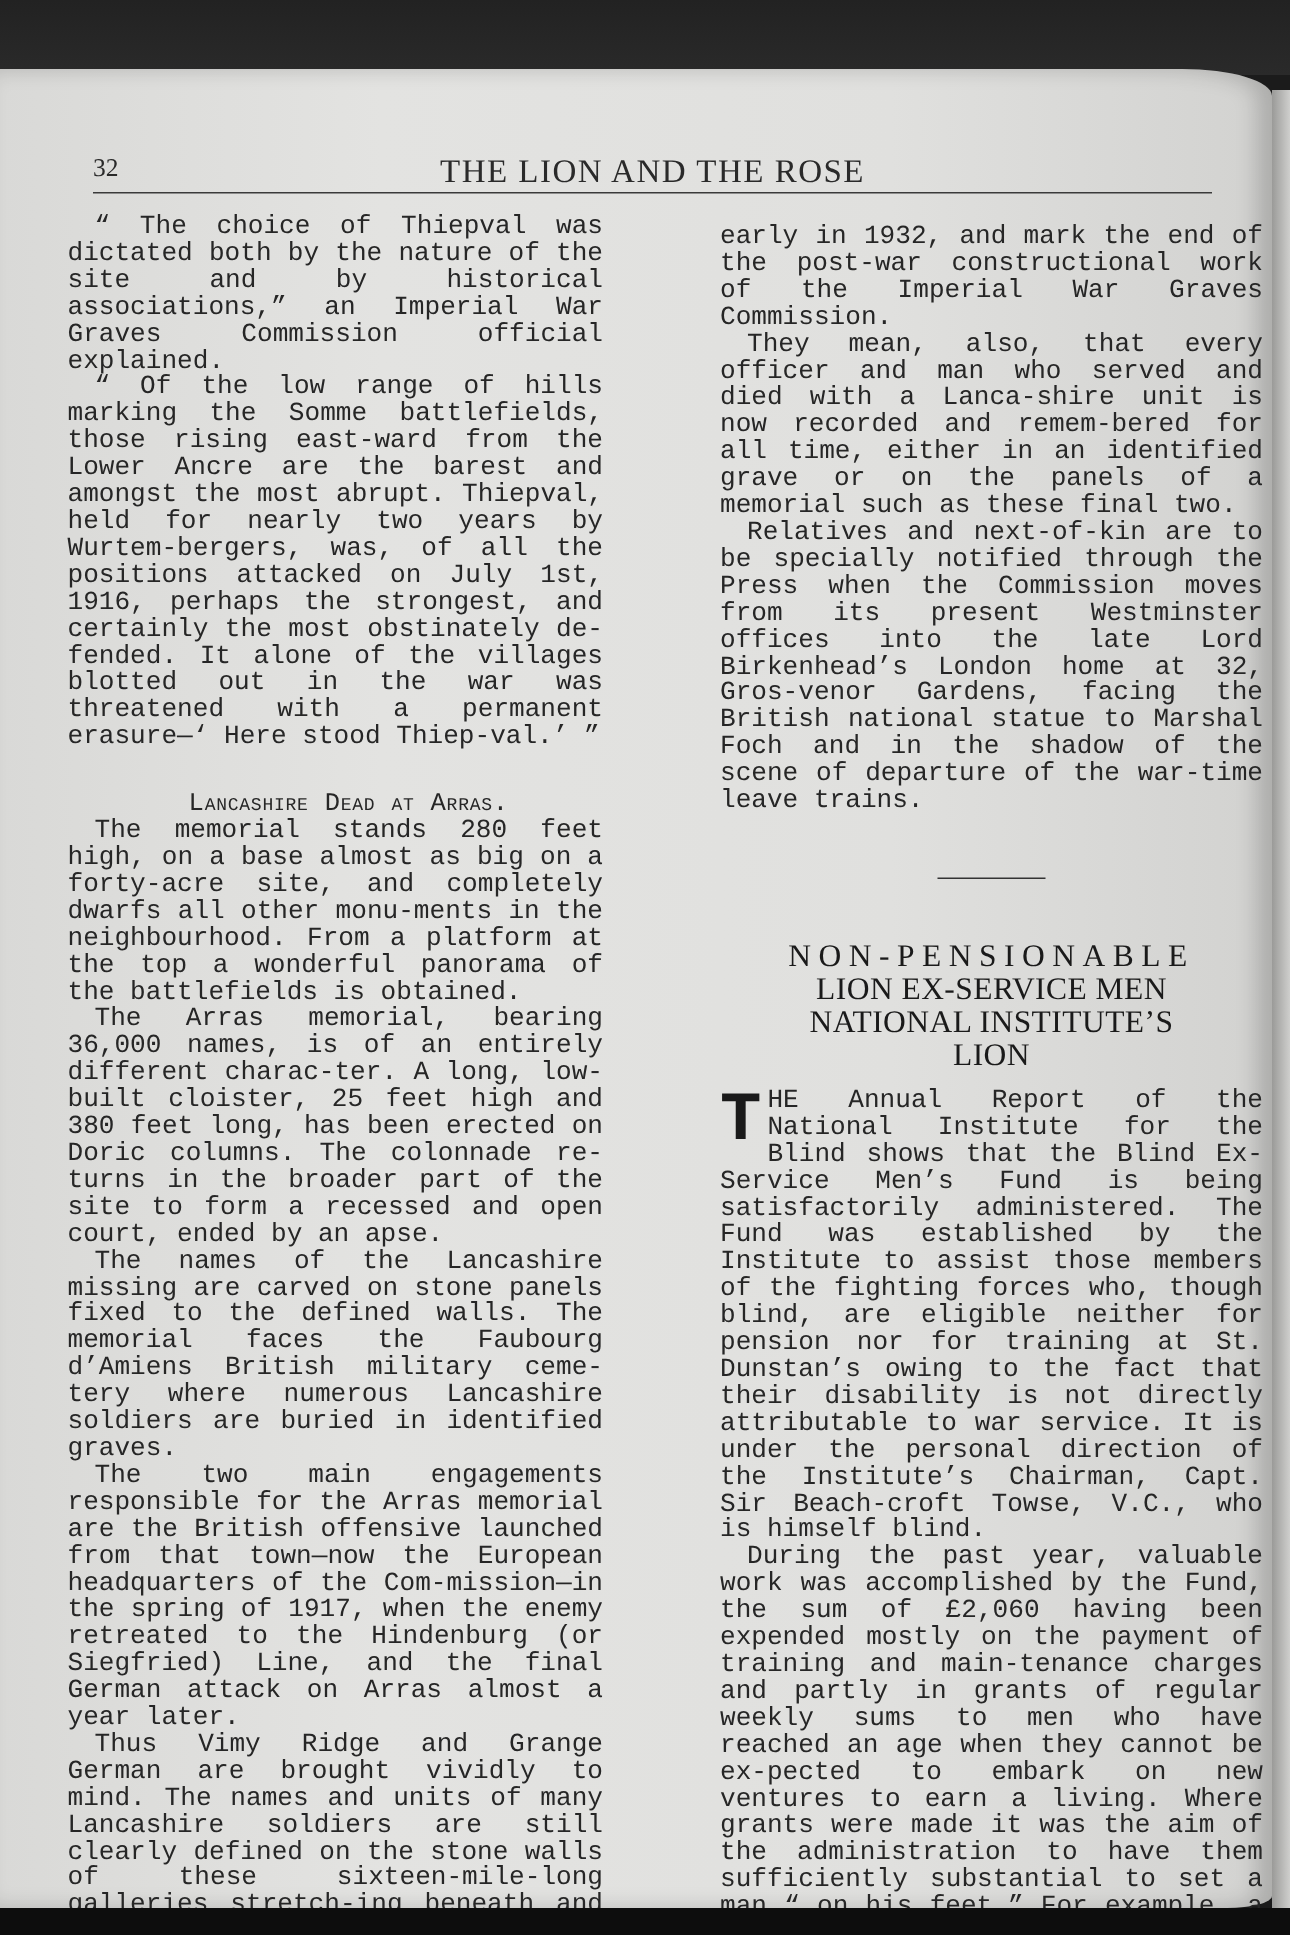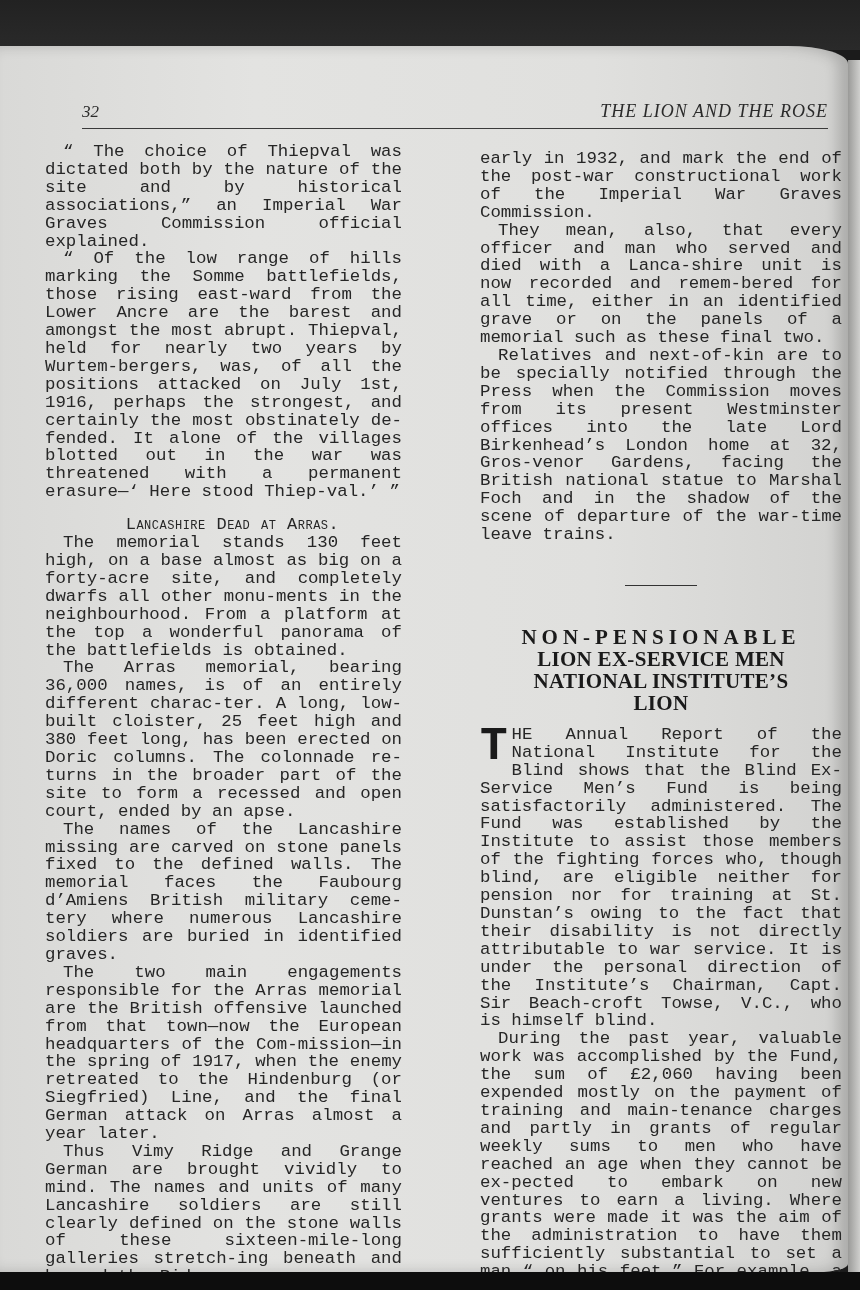--- a/index.html
+++ b/index.html
@@ -22,31 +22,30 @@
   }
   .page-edge {
     position: absolute; right: 0; top: 60px; width: 12px; height: 1220px;
     background: linear-gradient(90deg, #9a9a98, #cfcfcd);
   }
   .bottom-dark {
     position: absolute; left: 0; top: 1272px; width: 860px; height: 18px;
     background: #0d0d0d;
   }
   .header {
-    position: absolute; left: 82px; top: 100px; width: 746px; height: 28px;
+    position: absolute; left: 62px; top: 100px; width: 746px; height: 28px;
     border-bottom: 1.5px solid #3a3a3a;
-    font-style: italic;
   }
   .page-number {
     position: absolute; left: 0; top: 2px;
     font-family: "Liberation Serif", serif; font-size: 17px; color: #2a2a2a;
   }
   .running-title {
-    position: absolute; left: 0; right: 0; top: 1px; text-align: right;
-    font-family: "Liberation Serif", serif; font-size: 18px; letter-spacing: 1px; color: #2a2a2a;
+    position: absolute; left: 0; right: 0; top: 1px; text-align: center;
+    font-family: "Liberation Serif", serif; font-size: 22px; letter-spacing: 1px; color: #2a2a2a;
   }
   .col {
     position: absolute; top: 143px;
     font-family: "Liberation Serif", serif;
     font-size: 17.4px; line-height: 17.9px; color: #262626;
     text-align: justify; hyphens: manual;
   }
   .col-left { left: 45px; width: 357px; }
   .col-right { left: 480px; width: 362px; }
   .col p { margin: 0; text-indent: 18px; font-family: Liberation Mono, monospace; }
@@ -54,21 +53,21 @@
   .subhead {
     text-align: center; font-variant: small-caps; letter-spacing: 0.5px;
     margin: 0; font-size: 17px; line-height: 19px;
   }
   .rule-short {
     width: 72px; height: 0; border-top: 1.5px solid #333;
     margin: 41px auto 0 auto;
   }
   .article-title {
     margin: 40px 0 0 0; text-align: center;
-    font-family: "Liberation Serif", serif; font-weight: bold;
+    font-family: "Liberation Serif", serif; font-weight: normal;
     font-size: 21px; line-height: 22px; color: #1a1a1a; letter-spacing: 0.3px;
   }
   .article-title .line1 { letter-spacing: 5px; }
   .article-body { margin-top: 12px; }
   .dropcap {
     float: left; font-size: 46px; line-height: 38px; font-weight: bold;
     margin: 2px 4px 0 0; color: #1a1a1a;
   }
   .lead-first { text-indent: 0 !important; }
   .smallcaps-lead { font-variant: small-caps; }
@@ -81,22 +80,22 @@
 <div class="page">
 
   <div class="header" style="top:54px;">
     <span class="page-number">32</span>
     <span class="running-title">THE LION AND THE ROSE</span>
   </div>
 
   <div class="col col-left" style="top:97px;">
     <p>“ The choice of Thiepval was dictated both by the nature of the site and by historical associations,” an Imperial War Graves Commission official explained.</p>
     <p>“ Of the low range of hills marking the Somme battlefields, those rising east-ward from the Lower Ancre are the barest and amongst the most abrupt.  Thiepval, held for nearly two years by Wurtem-bergers, was, of all the positions attacked on July 1st, 1916, perhaps the strongest, and certainly the most obstinately de-fended.  It alone of the villages blotted out in the war was threatened with a permanent erasure—‘ Here stood Thiep-val.’ ”</p>
-    <p class="subhead" style="margin-top:14px;">Lancashire Dead at Arras.</p>
-    <p>The memorial stands 130 feet high, on a base almost as big on a forty-acre site, and completely dwarfs all other monu-ments in the neighbourhood.  From a platform at the top a wonderful panorama of the battlefields is obtained.</p>
+    <p class="subhead" style="margin-top:26px;">Lancashire Dead at Arras.</p>
+    <p>The memorial stands 280 feet high, on a base almost as big on a forty-acre site, and completely dwarfs all other monu-ments in the neighbourhood.  From a platform at the top a wonderful panorama of the battlefields is obtained.</p>
     <p>The Arras memorial, bearing 36,000 names, is of an entirely different charac-ter.  A long, low-built cloister, 25 feet high and 380 feet long, has been erected on Doric columns.  The colonnade re-turns in the broader part of the site to form a recessed and open court, ended by an apse.</p>
     <p>The names of the Lancashire missing are carved on stone panels fixed to the defined walls.  The memorial faces the Faubourg d’Amiens British military ceme-tery where numerous Lancashire soldiers are buried in identified graves.</p>
     <p>The two main engagements responsible for the Arras memorial are the British offensive launched from that town—now the European headquarters of the Com-mission—in the spring of 1917, when the enemy retreated to the Hindenburg (or Siegfried) Line, and the final German attack on Arras almost a year later.</p>
     <p>Thus Vimy Ridge and Grange German are brought vividly to mind.  The names and units of many Lancashire soldiers are still clearly defined on the stone walls of these sixteen-mile-long galleries stretch-ing beneath and beyond the Ridge.</p>
     <p>The two memorials, each offensive by Sir Edwin Lutyens, are to be dedicated</p>
   </div>
 
   <div class="col col-right" style="top:104px;">
     <p class="noindent">early in 1932, and mark the end of the post-war constructional work of the Imperial War Graves Commission.</p>
     <p>They mean, also, that every officer and man who served and died with a Lanca-shire unit is now recorded and remem-bered for all time, either in an identified grave or on the panels of a memorial such as these final two.</p>

